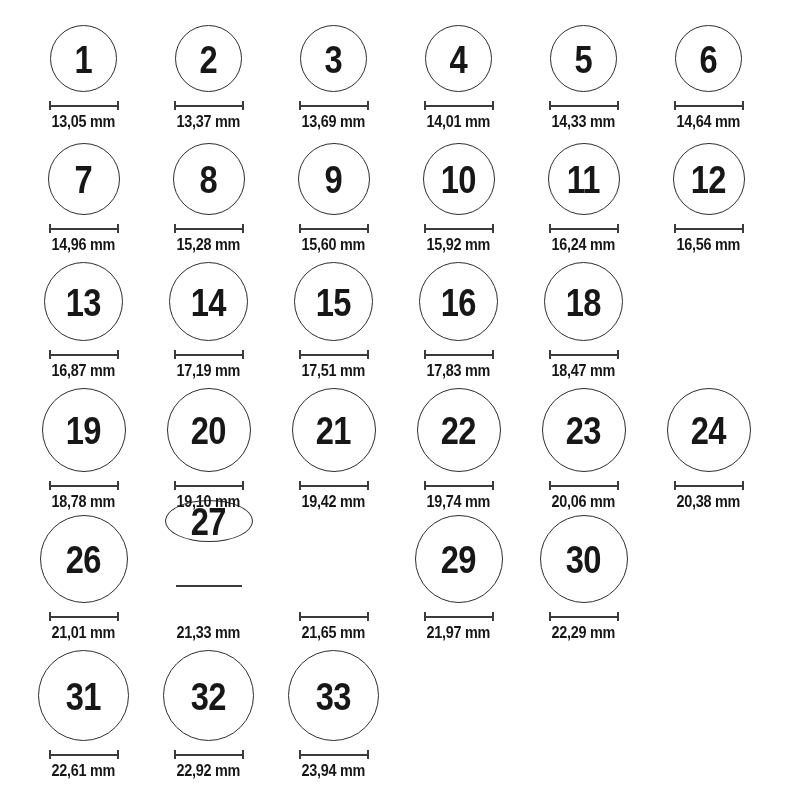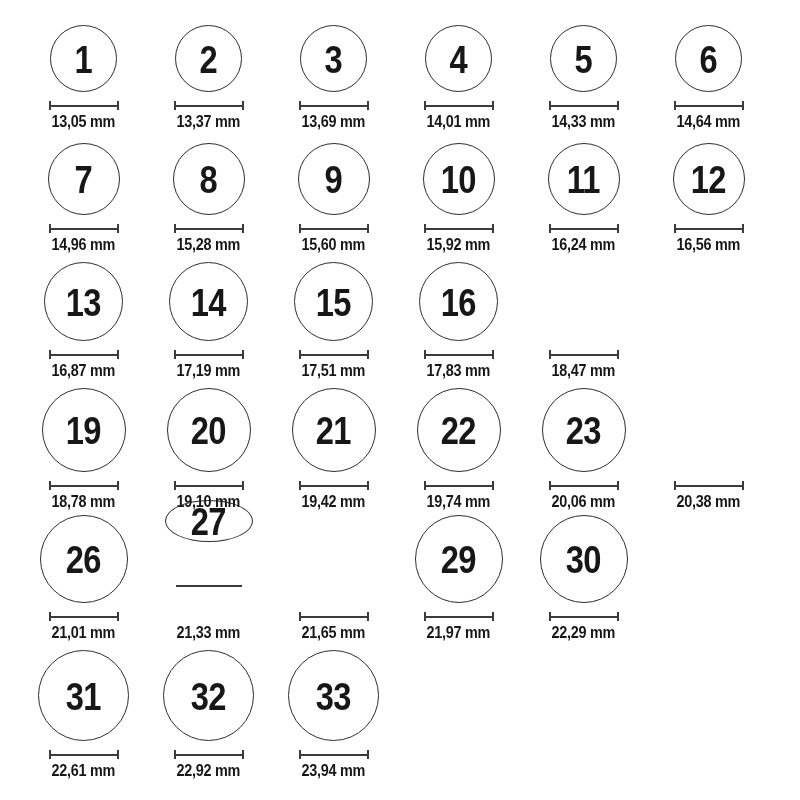--- a/index.html
+++ b/index.html
@@ -195,20 +195,23 @@
           <div class="dia">17,51 mm</div>
         </div>
         <div class="cell" style="height: 118px;">
           <div class="circle" style="width: 79px; height: 79px;">
             <span class="num">16</span>
           </div>
           <div class="measure"></div>
           <div class="dia">17,83 mm</div>
         </div>
         <div class="cell" style="height: 118px;">
+          <div class="circle" style="width: 79px; height: 79px;">
+            <span class="num">18</span>
+          </div>
           <div class="measure"></div>
           <div class="dia">18,47 mm</div>
         </div>
       </div>
       <div class="row" style="margin-bottom: 4px;">
         <div class="cell" style="height: 123px;">
           <div class="circle" style="width: 84px; height: 84px;">
             <span class="num">19</span>
           </div>
           <div class="measure"></div>
@@ -236,20 +239,23 @@
           <div class="dia">19,74 mm</div>
         </div>
         <div class="cell" style="height: 123px;">
           <div class="circle" style="width: 84px; height: 84px;">
             <span class="num">23</span>
           </div>
           <div class="measure"></div>
           <div class="dia">20,06 mm</div>
         </div>
         <div class="cell" style="height: 123px;">
+          <div class="circle" style="width: 84px; height: 84px;">
+            <span class="num">24</span>
+          </div>
           <div class="measure"></div>
           <div class="dia">20,38 mm</div>
         </div>
       </div>
       <div class="row" style="margin-bottom: 8px;">
         <div class="cell" style="height: 127px;">
           <div class="circle" style="width: 88px; height: 88px;">
             <span class="num">26</span>
           </div>
           <div class="measure"></div>

